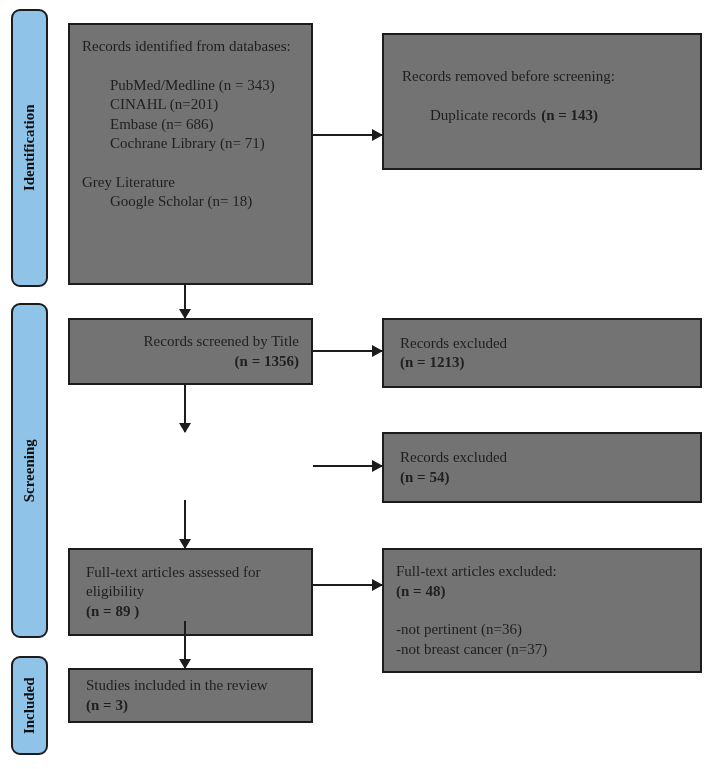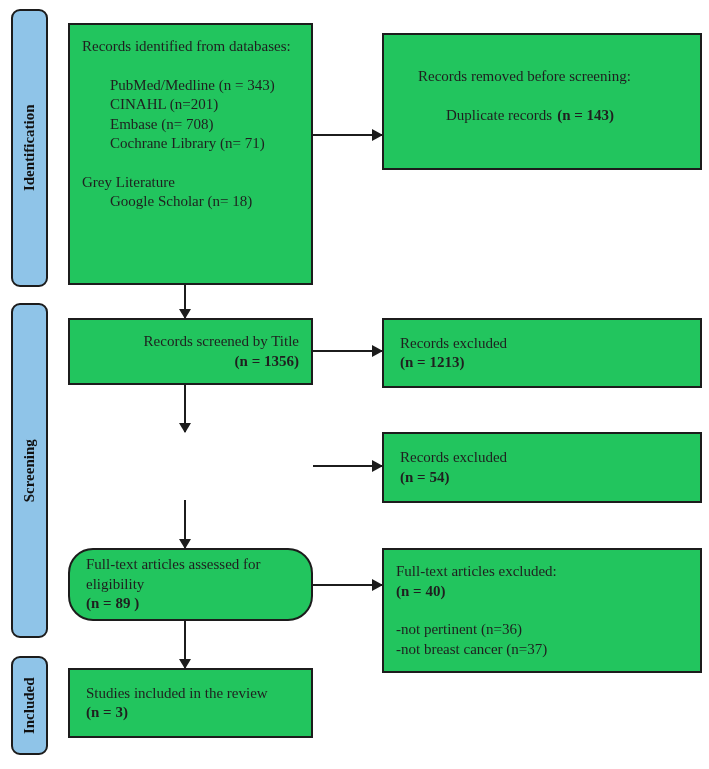--- a/index.html
+++ b/index.html
@@ -40,33 +40,33 @@
     font-size: 15px;
     color: #111;
   }
   .s1 { top: 9px;   height: 278px; }
   .s2 { top: 303px; height: 335px; }
   .s3 { top: 656px; height: 99px;  }
 
   
   .box {
     position: absolute;
-    background: #22c55e;
+    background: #737373;
     border: 2px solid var(--line);
     box-sizing: border-box;
     padding: 10px 12px;
   }
   .col-l { left: 68px;  width: 245px; }
   .col-r { left: 382px; width: 320px; }
   .b1 { top: 23px;  height: 262px; padding-top: 12px; }
   .b2 { top: 318px; height: 67px; align-items: flex-end; }
   .b3 { top: 432px; height: 68px; }
-  .b4 { top: 548px; height: 73px; border-radius: 25px; }
-  .b5 { top: 668px; height: 70px; }
-  .r1 { top: 33px;  height: 137px; padding-top: 32px; padding-left: 34px; }
+  .b4 { top: 548px; height: 88px; }
+  .b5 { top: 668px; height: 55px; }
+  .r1 { top: 33px;  height: 137px; padding-top: 32px; padding-left: 18px; }
   .r2 { top: 318px; height: 70px;  }
   .r3 { top: 432px; height: 71px;  }
   .r4 { top: 548px; height: 125px; padding-top: 12px; }
   .vcenter { display: flex; flex-direction: column; justify-content: center; padding-left: 16px; }
 
   .line { white-space: normal; }
   .ind  { padding-left: 28px; }
   .bold { font-weight: bold; }
   .gap  { margin-left: 5px; }
   .spacer { height: 19px; }
@@ -124,21 +124,21 @@
   </div>
   <div class="stage s3">
     <span>Included</span>
   </div>
 
   <div class="box col-l b1">
     <div class="line">Records identified from databases:</div>
     <div class="spacer"></div>
     <div class="line ind">PubMed/Medline (n = 343)</div>
     <div class="line ind">CINAHL (n=201)</div>
-    <div class="line ind">Embase (n= 708)</div>
+    <div class="line ind">Embase (n= 686)</div>
     <div class="line ind">Cochrane Library (n= 71)</div>
     <div class="spacer"></div>
     <div class="line">Grey Literature</div>
     <div class="line ind">Google Scholar (n= 18)</div>
     <div class="spacer"></div>
   </div>
 
   <div class="box col-r r1">
     <div class="line">Records removed before screening:</div>
     <div class="spacer"></div>
@@ -163,21 +163,21 @@
     <div class="line bold">(n = 54)</div>
   </div>
 
   <div class="box col-l b4 vcenter">
     <div class="line">Full-text articles assessed for eligibility</div>
     <div class="line bold">(n = 89 )</div>
   </div>
 
   <div class="box col-r r4">
     <div class="line">Full-text articles excluded:</div>
-    <div class="line bold">(n = 40)</div>
+    <div class="line bold">(n = 48)</div>
     <div class="spacer"></div>
     <div class="line">-not pertinent (n=36)</div>
     <div class="line">-not breast cancer (n=37)</div>
   </div>
 
   <div class="box col-l b5 vcenter">
     <div class="line">Studies included in the review</div>
     <div class="line bold">(n = 3)</div>
   </div>
 

